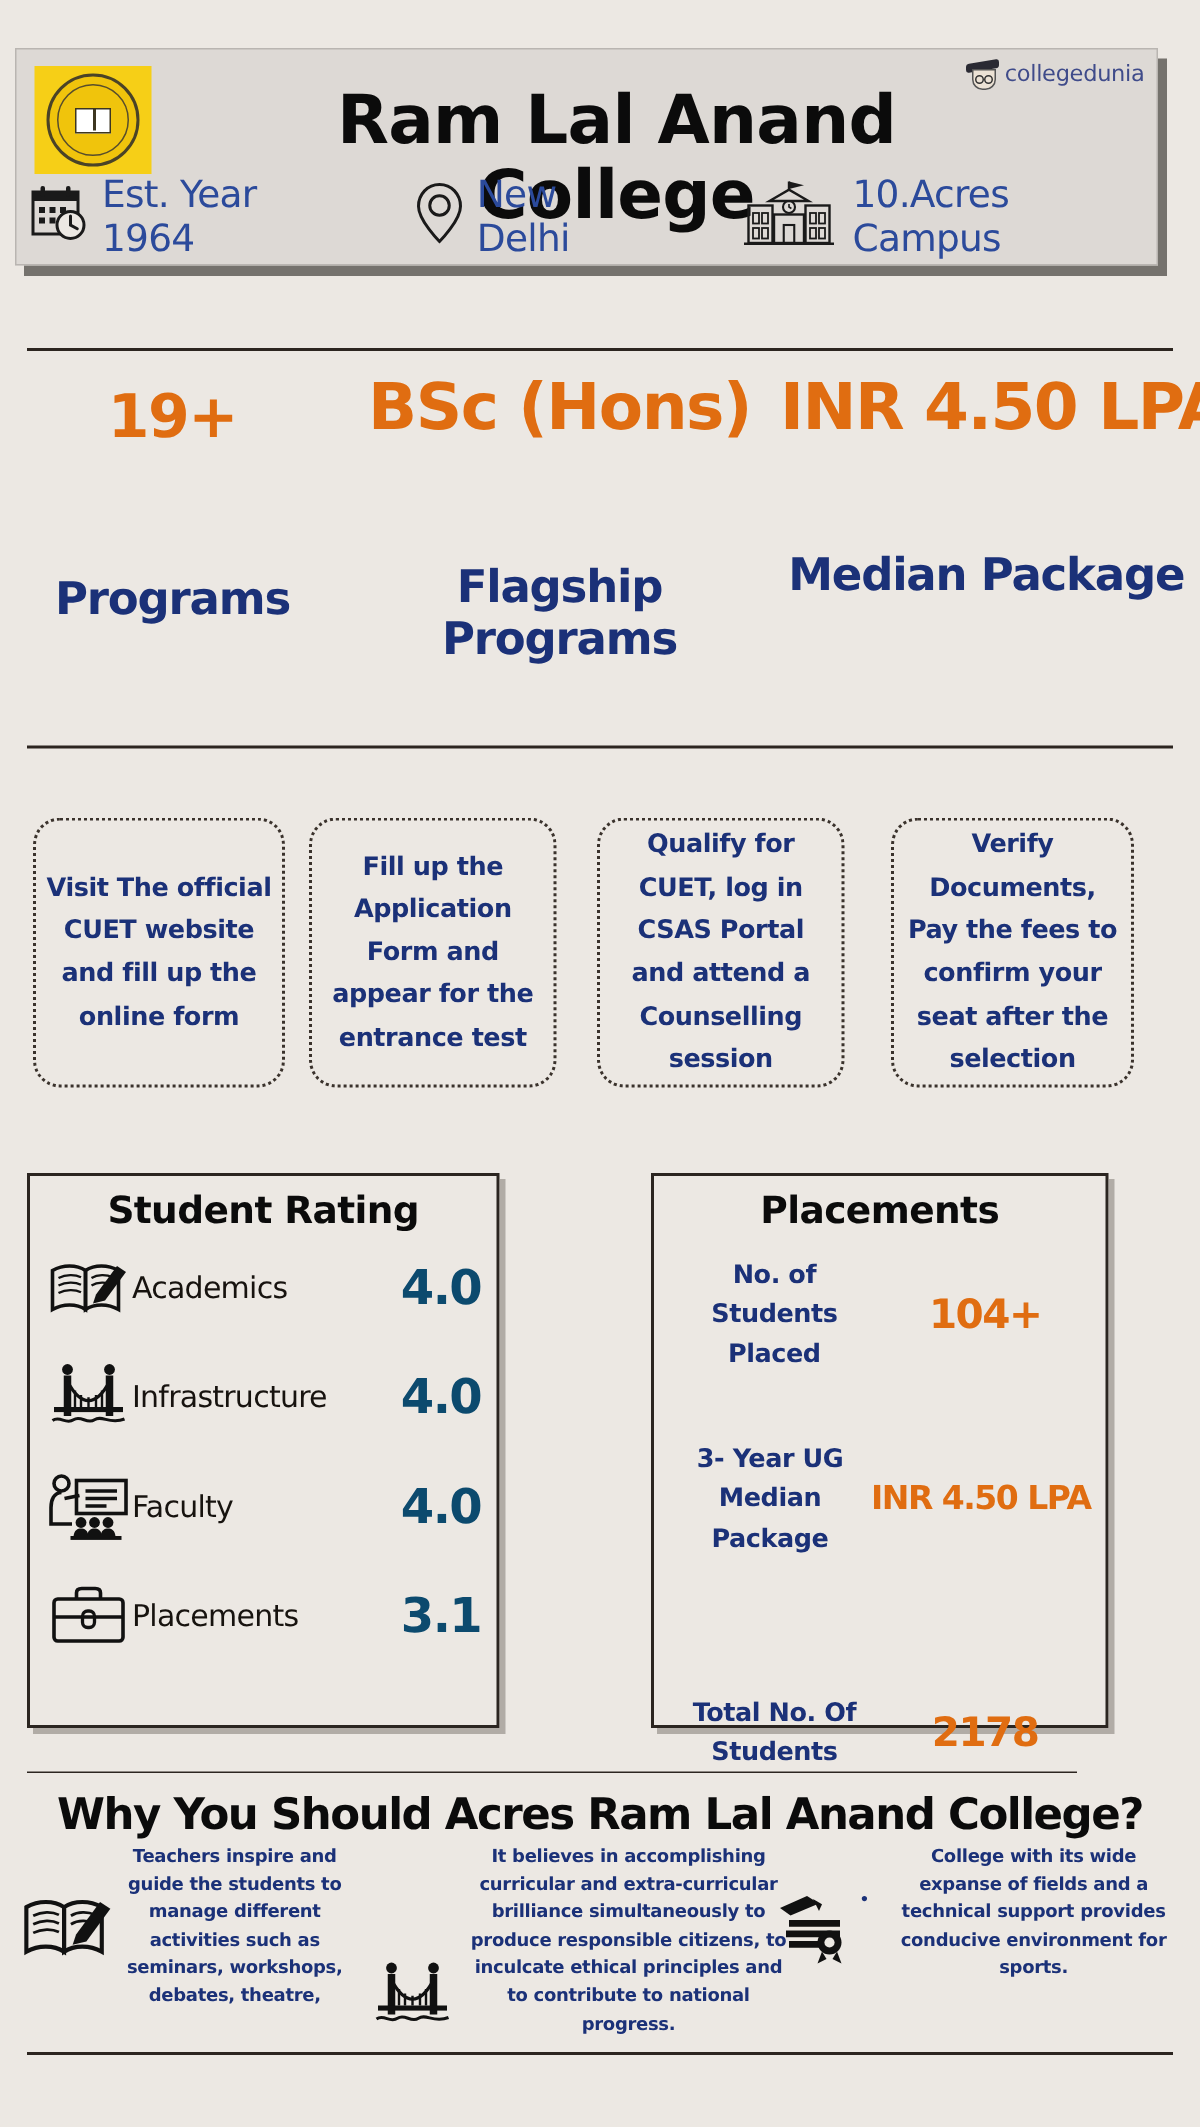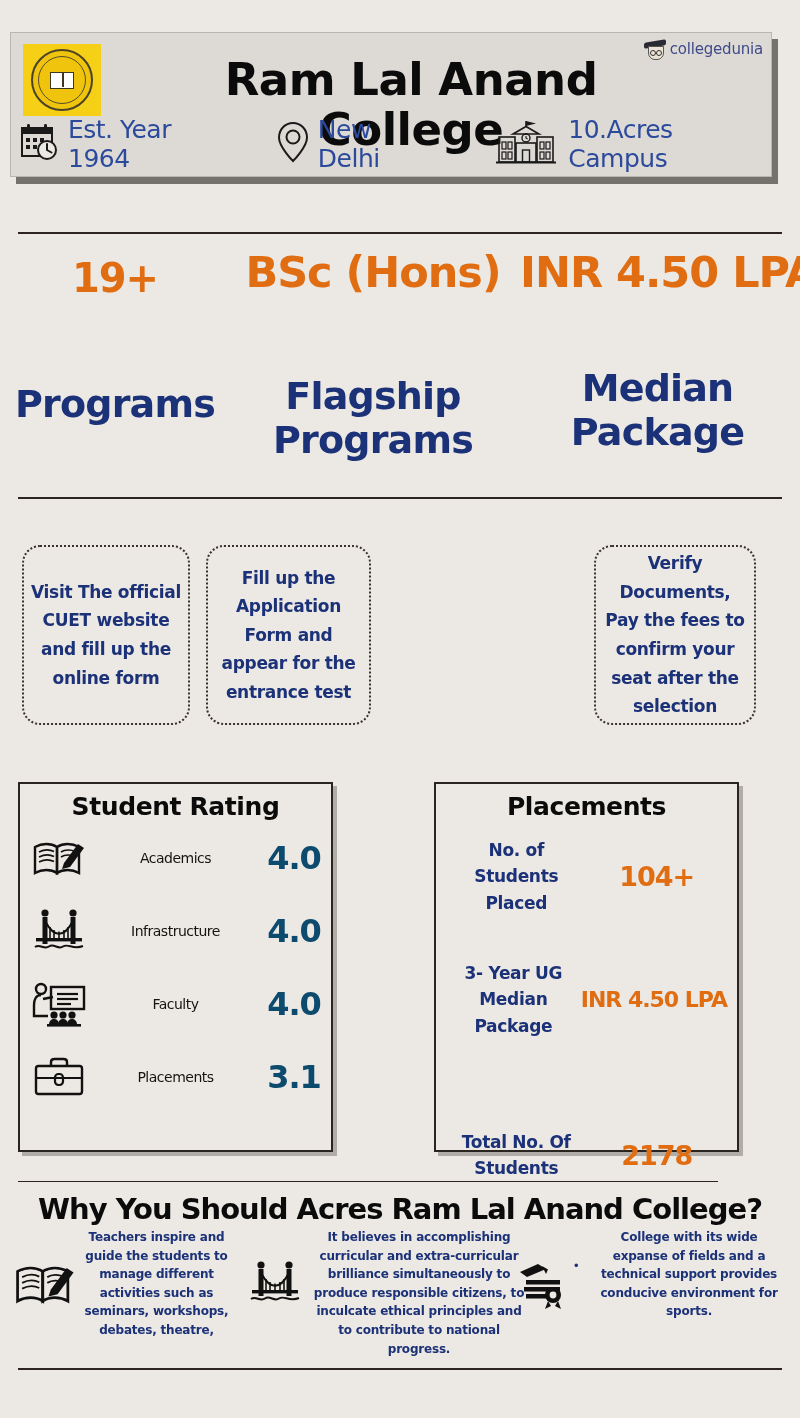--- a/index.html
+++ b/index.html
@@ -88,21 +88,21 @@
   .stats{
     position:absolute; left:0; top:255px; width:800px; height:230px;
   }
   .stat-col{ position:absolute; text-align:center; }
   .stat-num{
     font-size:40px; font-weight:bold; color:#e06d11; white-space:nowrap;
     font-family:"DejaVu Sans", sans-serif; letter-spacing:-1px;
   }
   .stat-num.big{ font-size:43px; }
   .stat-lbl{
-    font-size:38px; font-weight:bold; color:#1b3178; line-height:1.15;
+    font-size:30px; font-weight:bold; color:#1b3178; line-height:1.15;
     font-family:"DejaVu Sans", sans-serif; letter-spacing:-.8px;
   }
   #c1{ left:10px; top:0; width:210px; }
   #c1 .stat-num{ font-size:40px; }
   #c1 .stat-lbl{ margin-top:82px; }
   #c2{ left:228px; top:-8px; width:290px; }
   #c2 .stat-lbl{ margin-top:78px; }
   #c3{ left:520px; top:-8px; width:275px; }
   #c3 .stat-lbl{ margin-top:70px; }
   
@@ -135,21 +135,21 @@
     text-align:center; font-size:25px; font-weight:bold; color:#0b0b0b;
     font-family:"DejaVu Sans", sans-serif; letter-spacing:-.4px;
   }
   #rating-panel{ left:18px; top:782px; width:315px; height:370px; }
   #rating-panel .panel-title{ margin-top:8px; }
   .rate-row{
     display:flex; align-items:center; height:73px; padding:0 6px 0 10px;
   }
   .rate-ico{ width:58px; flex:0 0 58px; display:flex; align-items:center; justify-content:center;}
   .rate-name{
-    flex:1; text-align:center; font-size:14px; color:#17130f;
+    flex:1; font-size:20px; color:#17130f;
     font-family:"DejaVu Sans", sans-serif; letter-spacing:-.5px;
   }
   .rate-val{
     flex:0 0 62px; text-align:center; font-size:32px; font-weight:bold; color:#0c4a6e;
     font-family:"DejaVu Sans", sans-serif; letter-spacing:-1px;
   }
   #placement-panel{ left:434px; top:782px; width:305px; height:370px; }
   #placement-panel .panel-title{ margin-top:8px; }
   .plc-row{ display:flex; align-items:center; padding:0 10px; }
   .plc-lbl{
@@ -170,21 +170,21 @@
   .why-cols{
     position:absolute; left:0; top:1228px; width:712px; height:140px;padding-left:34px;
   }
   .why-col{ position:absolute; top:0; display:flex; align-items:flex-start; }
   .why-ico{ flex:0 0 auto; padding-top:32px; }
   .why-text{
     text-align:center; font-size:12px; font-weight:bold; color:#1b3178;
     line-height:1.55; font-family:"DejaVu Sans", sans-serif; letter-spacing:-.2px;
   }
   #w1{ left:14px; width:245px; }  #w1 .why-text{ width:145px; margin-left:8px; }
-  #w2{ left:248px; width:282px; } #w2 .why-text{ width:230px; margin-left:6px; }
+  #w2{ left:248px; width:282px;align-items:flex-end; } #w2 .why-text{ width:230px; margin-left:6px; }
   #w3{ left:512px; width:290px; } #w3 .why-text{ width:185px; margin-left:14px; }
   .bullet{ color:#1b3178; font-size:13px; padding-top:30px; padding-right:4px; }
 </style>
 </head>
 <body>
 
 <div class="header-wrap">
   <div class="header-bar">
 
     <div class="logo-box">
@@ -288,20 +288,23 @@
 
 <div class="divider" style="top:497px;"></div>
 
 <div class="steps">
   <div class="step" id="s2">
     <p>Fill up the Application Form and appear for the entrance test</p>
   </div>
   <div class="step" id="s1">
     <p>Visit The official CUET website and fill up the online form</p>
   </div>
+  <div class="step" id="s3">
+    <p>Qualify for CUET, log in CSAS Portal and attend a Counselling session</p>
+  </div>
   <div class="step" id="s4">
     <p>Verify Documents, Pay the fees to confirm your seat after the selection</p>
   </div>
 </div>
 
 <div class="panel" id="rating-panel">
   <div class="panel-title">Student Rating</div>
 
   <div class="rate-row">
     <span class="rate-ico">

